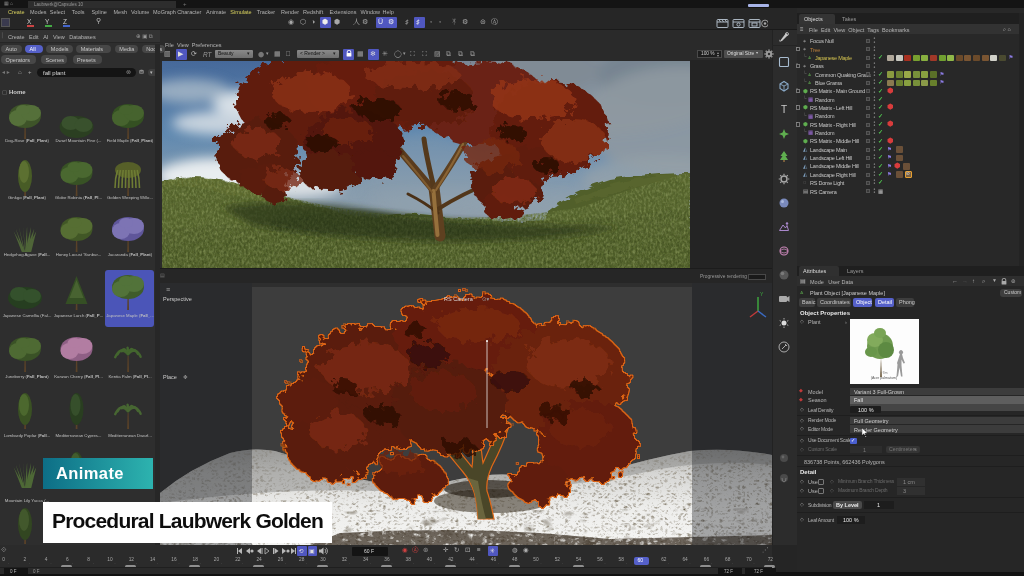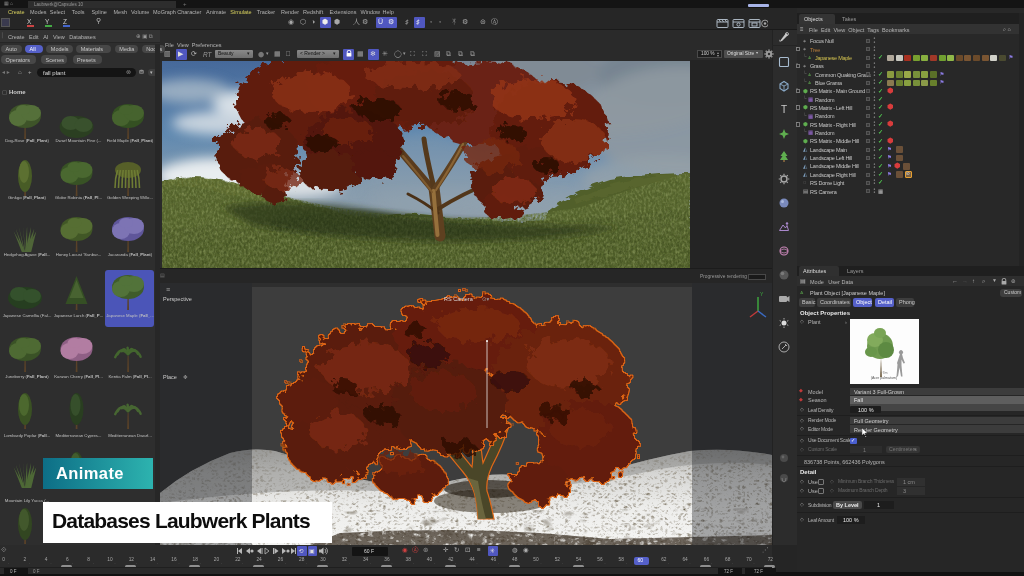--- a/index.html
+++ b/index.html
@@ -1024,15 +1024,15 @@
       <div class="abs" style="left:4px;top:567.5px;width:24px;height:6.5px;background:#141414;"></div>
       <div class="tx" style="left:10px;top:568.5px;font-size:4.5px;color:#bbb;">0 F</div>
       <div class="tx" style="left:33px;top:568.5px;font-size:4.5px;color:#999;">0 F</div>
       <div class="abs" style="left:718px;top:567.5px;width:24px;height:6.5px;background:#141414;"></div>
       <div class="tx" style="left:724px;top:568.5px;font-size:4.5px;color:#bbb;">72 F</div>
       <div class="abs" style="left:745px;top:567.5px;width:31px;height:6.5px;background:#141414;"></div>
       <div class="tx" style="left:754px;top:568.5px;font-size:4.5px;color:#bbb;">72 F</div>
       <div class="abs" style="left:43px;top:458px;width:110px;height:31px;background:linear-gradient(90deg,#0d6e86,#2db3af);"></div>
       <div class="tx" style="left:56px;top:463.5px;font-size:16.5px;color:#fff;font-weight:bold;letter-spacing:0.4px">Animate</div>
       <div class="abs" style="left:43px;top:502px;width:289px;height:41px;background:#fff;"></div>
-      <div class="tx" style="left:52px;top:508.5px;font-size:21px;color:#0d0d0d;font-weight:bold;letter-spacing:-0.8px">Databases Laubwerk Plants</div>
+      <div class="tx" style="left:52px;top:508.5px;font-size:21px;color:#0d0d0d;font-weight:bold;letter-spacing:-0.8px">Procedural Laubwerk Golden</div>
     </div>
 </div>
 
 </body></html>

